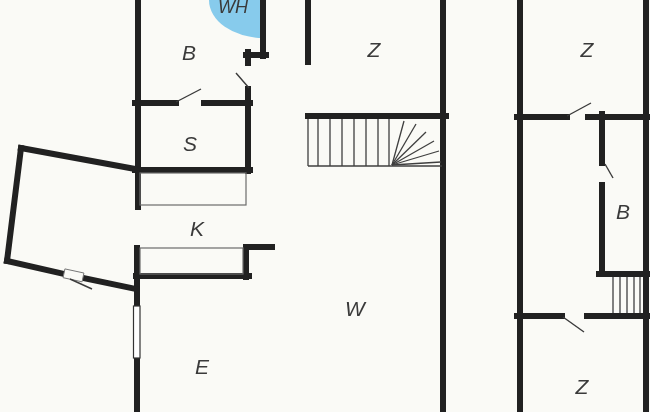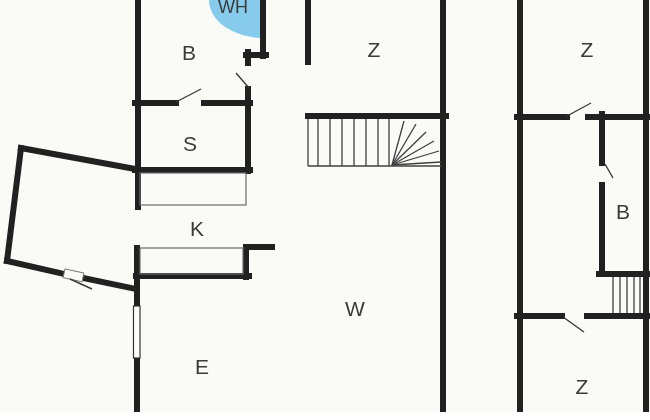--- a/index.html
+++ b/index.html
@@ -2,20 +2,21 @@
 <html><head>
 <meta charset="utf-8">
 <style>
   html, body { margin: 0; padding: 0; }
   .plan-wrap {
     width: 650px;
     height: 412px;
     overflow: hidden;
     position: relative;
     font-family: "Liberation Sans", sans-serif;
+    font-style: italic;
   }
   svg { display: block; }
   text {
     font-family: "Liberation Sans", sans-serif;
     font-size: 21px;
   }
   text.small { font-size: 18px; }
 </style>
 </head>
 <body>

